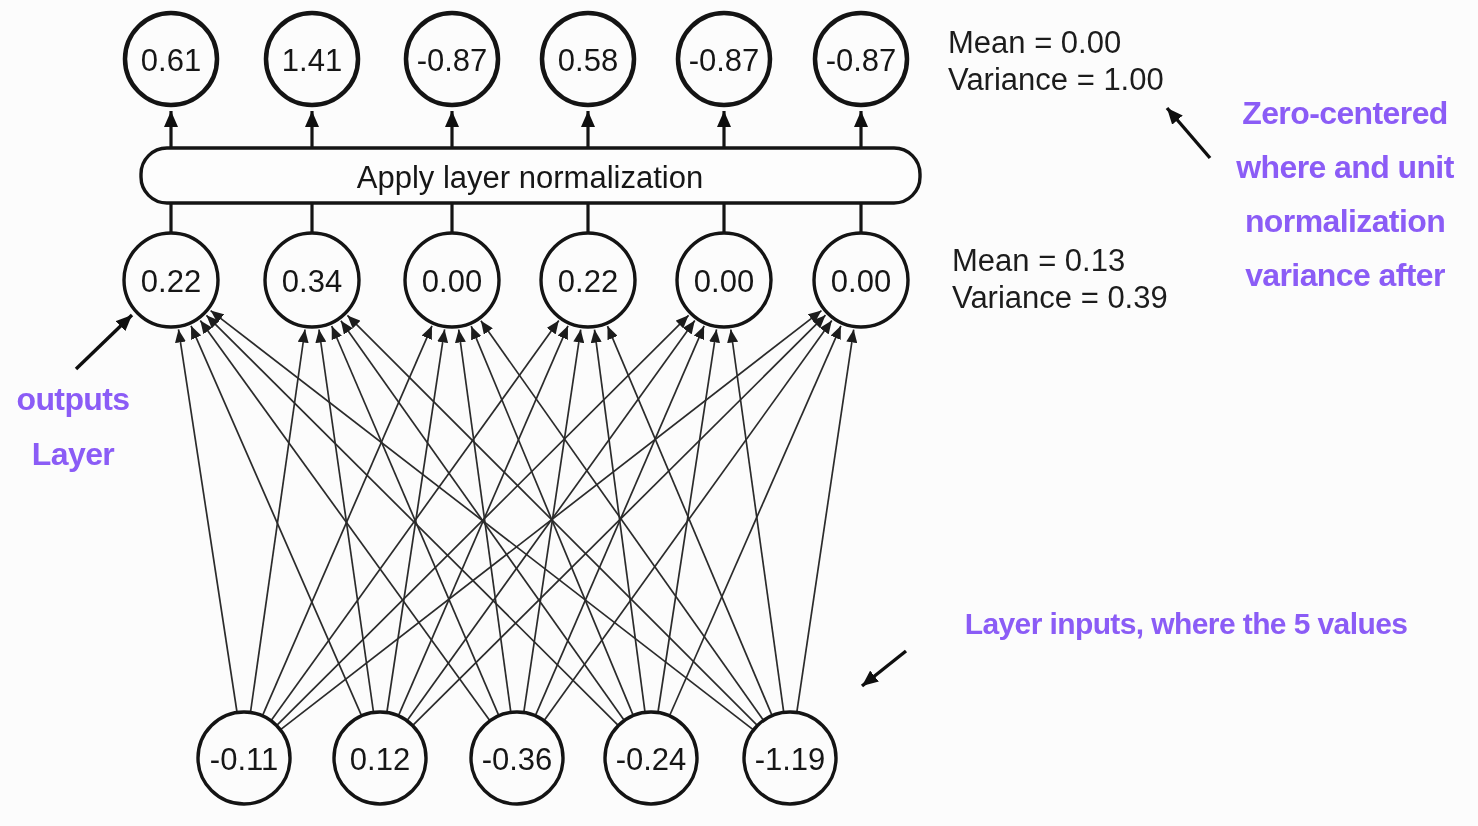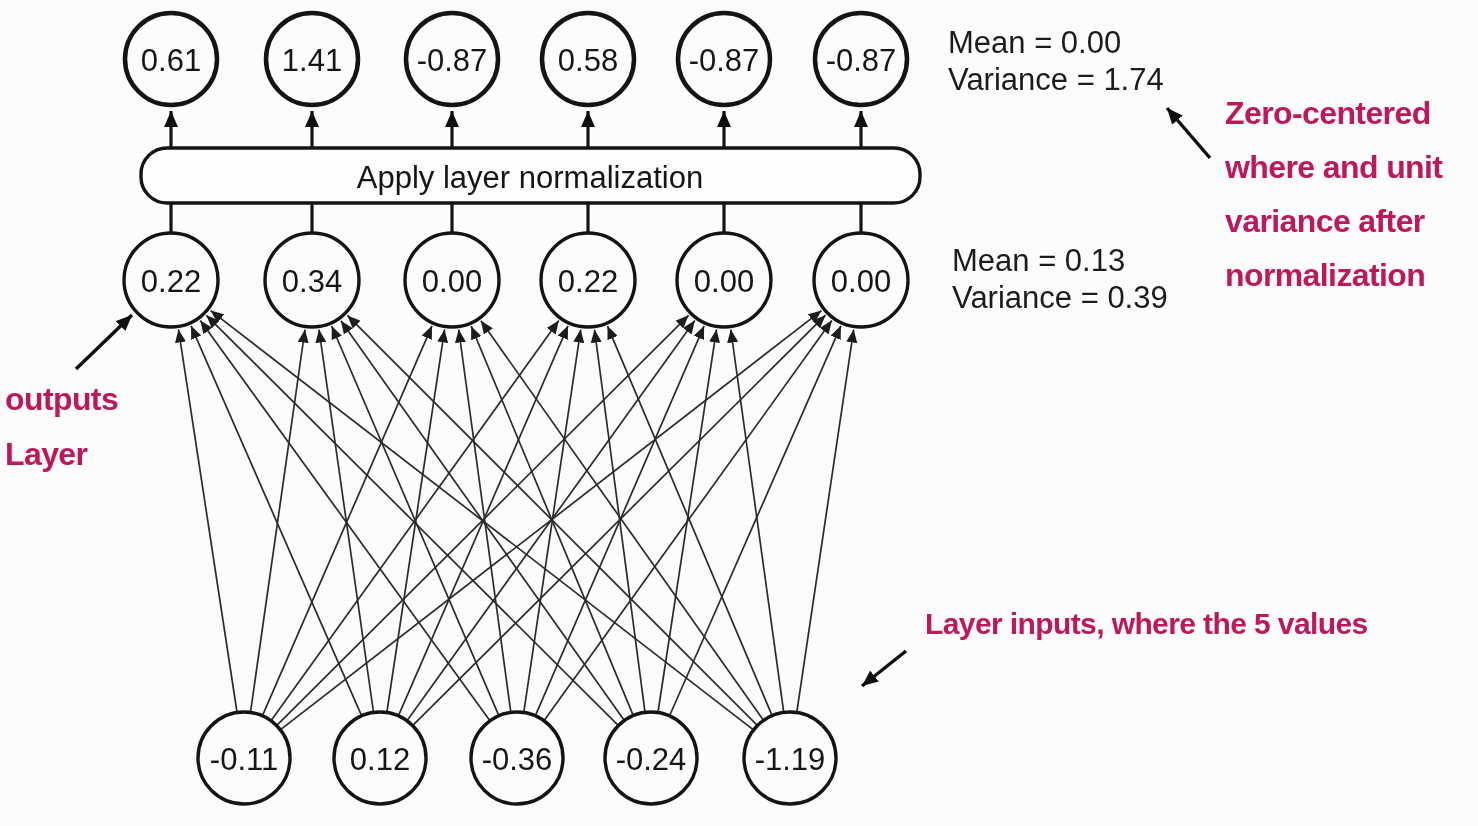--- a/index.html
+++ b/index.html
@@ -22,21 +22,21 @@
   svg text{fill:#161616;font-family:"Liberation Sans", sans-serif;}
   .nodetext{font-size:31px;text-anchor:middle;dominant-baseline:central;}
   .boxlabel{font-size:31px;text-anchor:middle;dominant-baseline:central;}
 
   
   .stats{
     position:absolute;font-size:31px;line-height:37px;color:#1c1c1c;
     white-space:nowrap;
   }
   .boldnote{
-    position:absolute;font-weight:700;color:#be185d;
+    position:absolute;font-weight:700;color:#8b5cf6;text-align:center;
     letter-spacing:-0.6px;white-space:nowrap;
   }
   .note-right{left:1225px;top:86px;width:240px;font-size:32px;line-height:54px;}
   .note-left{left:5px;top:372px;width:136px;font-size:32px;line-height:55px;}
   .note-bottom{left:925px;top:598px;width:522px;font-size:30px;line-height:52px;}
 </style>
 </head>
 <body>
 
 <div class="stage">
@@ -144,33 +144,33 @@
         <text x="790" y="759" class="nodetext">-1.19</text>
       </g>
 
     <line x1="1210" y1="158" x2="1167" y2="108" class="noteArrow" marker-end="url(#ah-b)"></line>
     <line x1="906" y1="651" x2="862" y2="686" class="noteArrow" marker-end="url(#ah-b)"></line>
     <line x1="76" y1="369" x2="132" y2="315" class="noteArrow" marker-end="url(#ah-b)"></line>
   </svg>
 
   <div class="stats" style="left:948px;top:24px">
     <div>Mean = 0.00</div>
-    <div>Variance = 1.74</div>
+    <div>Variance = 1.00</div>
   </div>
 
   <div class="stats" style="left:952px;top:242px">
     <div>Mean = 0.13</div>
     <div>Variance = 0.39</div>
   </div>
 
   <div class="boldnote note-right">
     <div>Zero-centered</div>
     <div>where and unit</div>
+    <div>normalization</div>
     <div>variance after</div>
-    <div>normalization</div>
   </div>
 
   <div class="boldnote note-left">
     <div>outputs</div>
     <div>Layer</div>
   </div>
 
   <div class="boldnote note-bottom">
     <div>Layer inputs, where the 5 values</div>
   </div>

